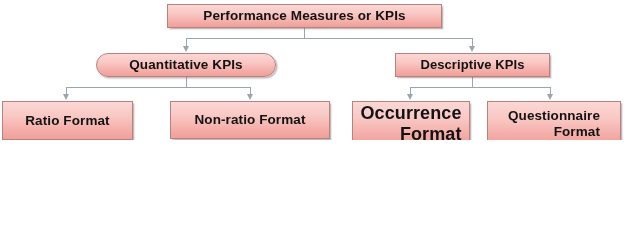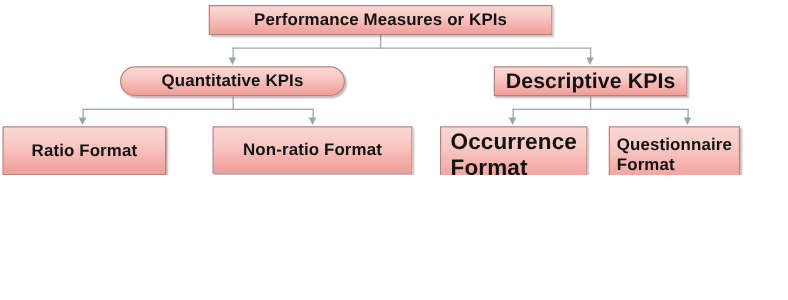--- a/index.html
+++ b/index.html
@@ -14,42 +14,42 @@
     background: #ffffff;
     overflow: hidden;
     font-family: "Liberation Sans", sans-serif;
   }
   .node {
     position: absolute;
     box-sizing: border-box;
     display: flex;
     align-items: center;
     justify-content: center;
-    text-align: left;
+    text-align: right;
     background: linear-gradient(to bottom, #fbd7d4 0%, #f9c8c4 38%, #f5b0ab 72%, #f09f99 100%);
     border: 1px solid #b5827f;
     color: #131313;
     font-weight: bold;
     letter-spacing: 0.1px;
     box-shadow: 1.5px 1.5px 1.5px rgba(120,100,100,0.45);
     line-height: 1.12;
   }
   .node-label {
     display: block;
     padding: 0 4px;
     white-space: pre-line;
   }
   
   #node-root      { left: 167px; top: 4px;  width: 275px; height: 24px; font-size: 13.5px; }
   #node-quant     { left: 96px;  top: 53px; width: 180px; height: 24px; font-size: 13.5px; border-radius: 12px; }
-  #node-desc      { left: 395px; top: 53px; width: 155px; height: 24px; font-size: 17px; }
+  #node-desc      { left: 395px; top: 53px; width: 155px; height: 24px; font-size: 13px; }
   #node-ratio     { left: 2px;   top: 101px; width: 131px; height: 39px; font-size: 13.5px; }
   #node-nonratio  { left: 170px; top: 101px; width: 160px; height: 38px; font-size: 13.5px; }
   #node-occur     { left: 352px; top: 101px; width: 118px; height: 45px; font-size: 18px; }
-  #node-quest     { left: 487px; top: 101px; width: 105px; height: 45px; font-size: 13.5px; }
+  #node-quest     { left: 487px; top: 101px; width: 134px; height: 45px; font-size: 13.5px; }
 
   
   .conn {
     position: absolute;
     background: #9aa5ad;
   }
   .conn-v { width: 1px; }
   .conn-h { height: 1px; }
   .arrow {
     position: absolute;

